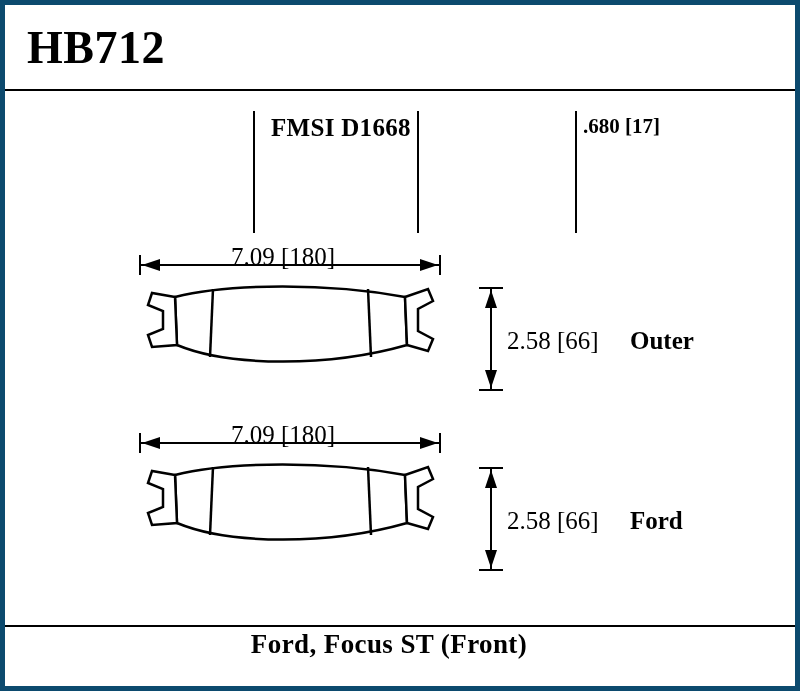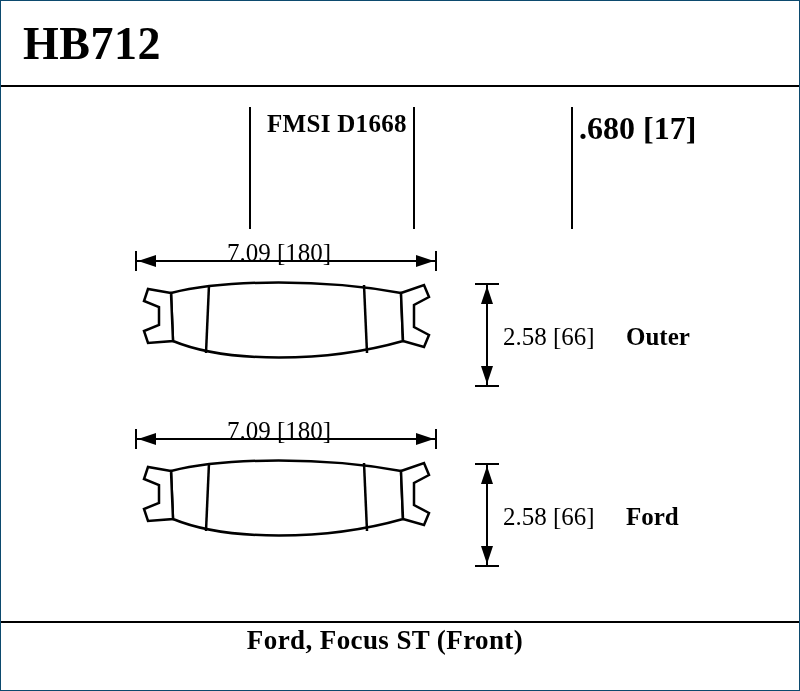--- a/index.html
+++ b/index.html
@@ -9,21 +9,21 @@
   }
   body {
     font-family: "Liberation Serif", serif;
     color: #000000;
   }
   #page {
     position: relative;
     width: 800px;
     height: 691px;
     background: #ffffff;
-    border: 1px solid #0c4a6e;
+    border: 5px solid #0c4a6e;
     box-sizing: border-box;
     overflow: hidden;
   }
   
   .part-number {
     position: absolute;
     left: 22px;
     top: 16px;
     font-size: 46px;
     font-weight: bold;
@@ -71,21 +71,21 @@
     top: 106px;
     width: 2px;
     height: 122px;
     background: #000000;
   }
   
   .thickness {
     position: absolute;
     left: 578px;
     top: 109px;
-    font-size: 32px;
+    font-size: 21px;
     font-weight: bold;
     white-space: nowrap;
   }
   .thickness-tick {
     position: absolute;
     left: 570px;
     top: 106px;
     width: 2px;
     height: 122px;
     background: #000000;

